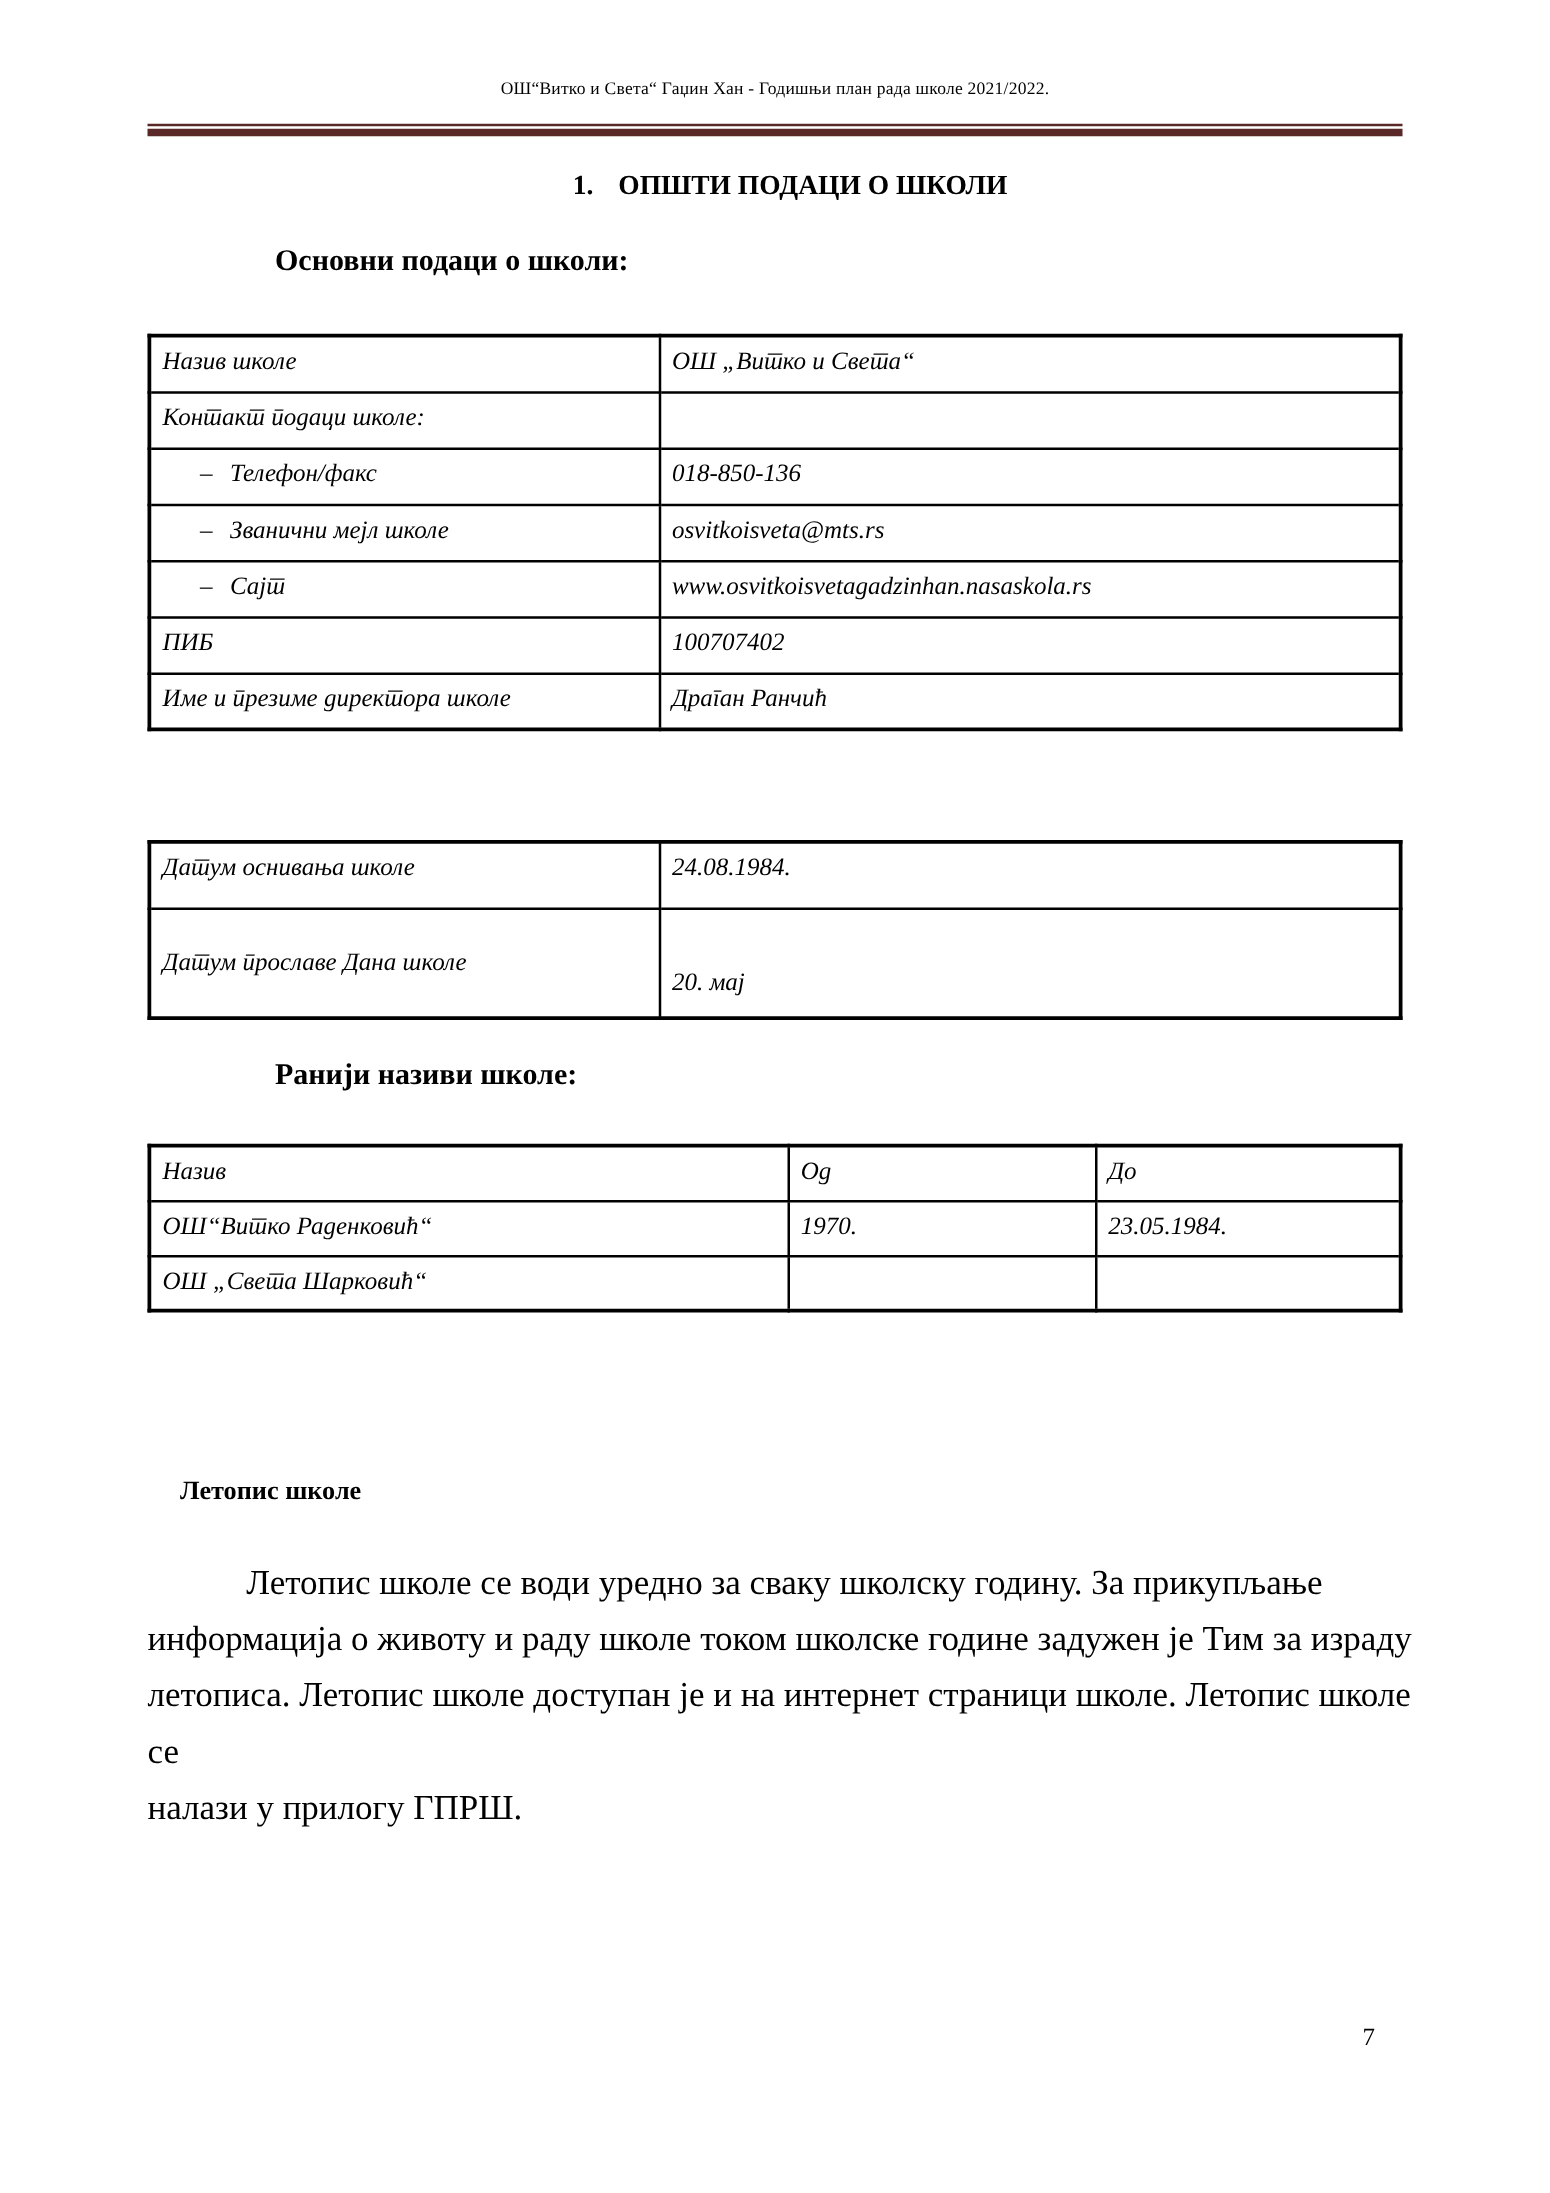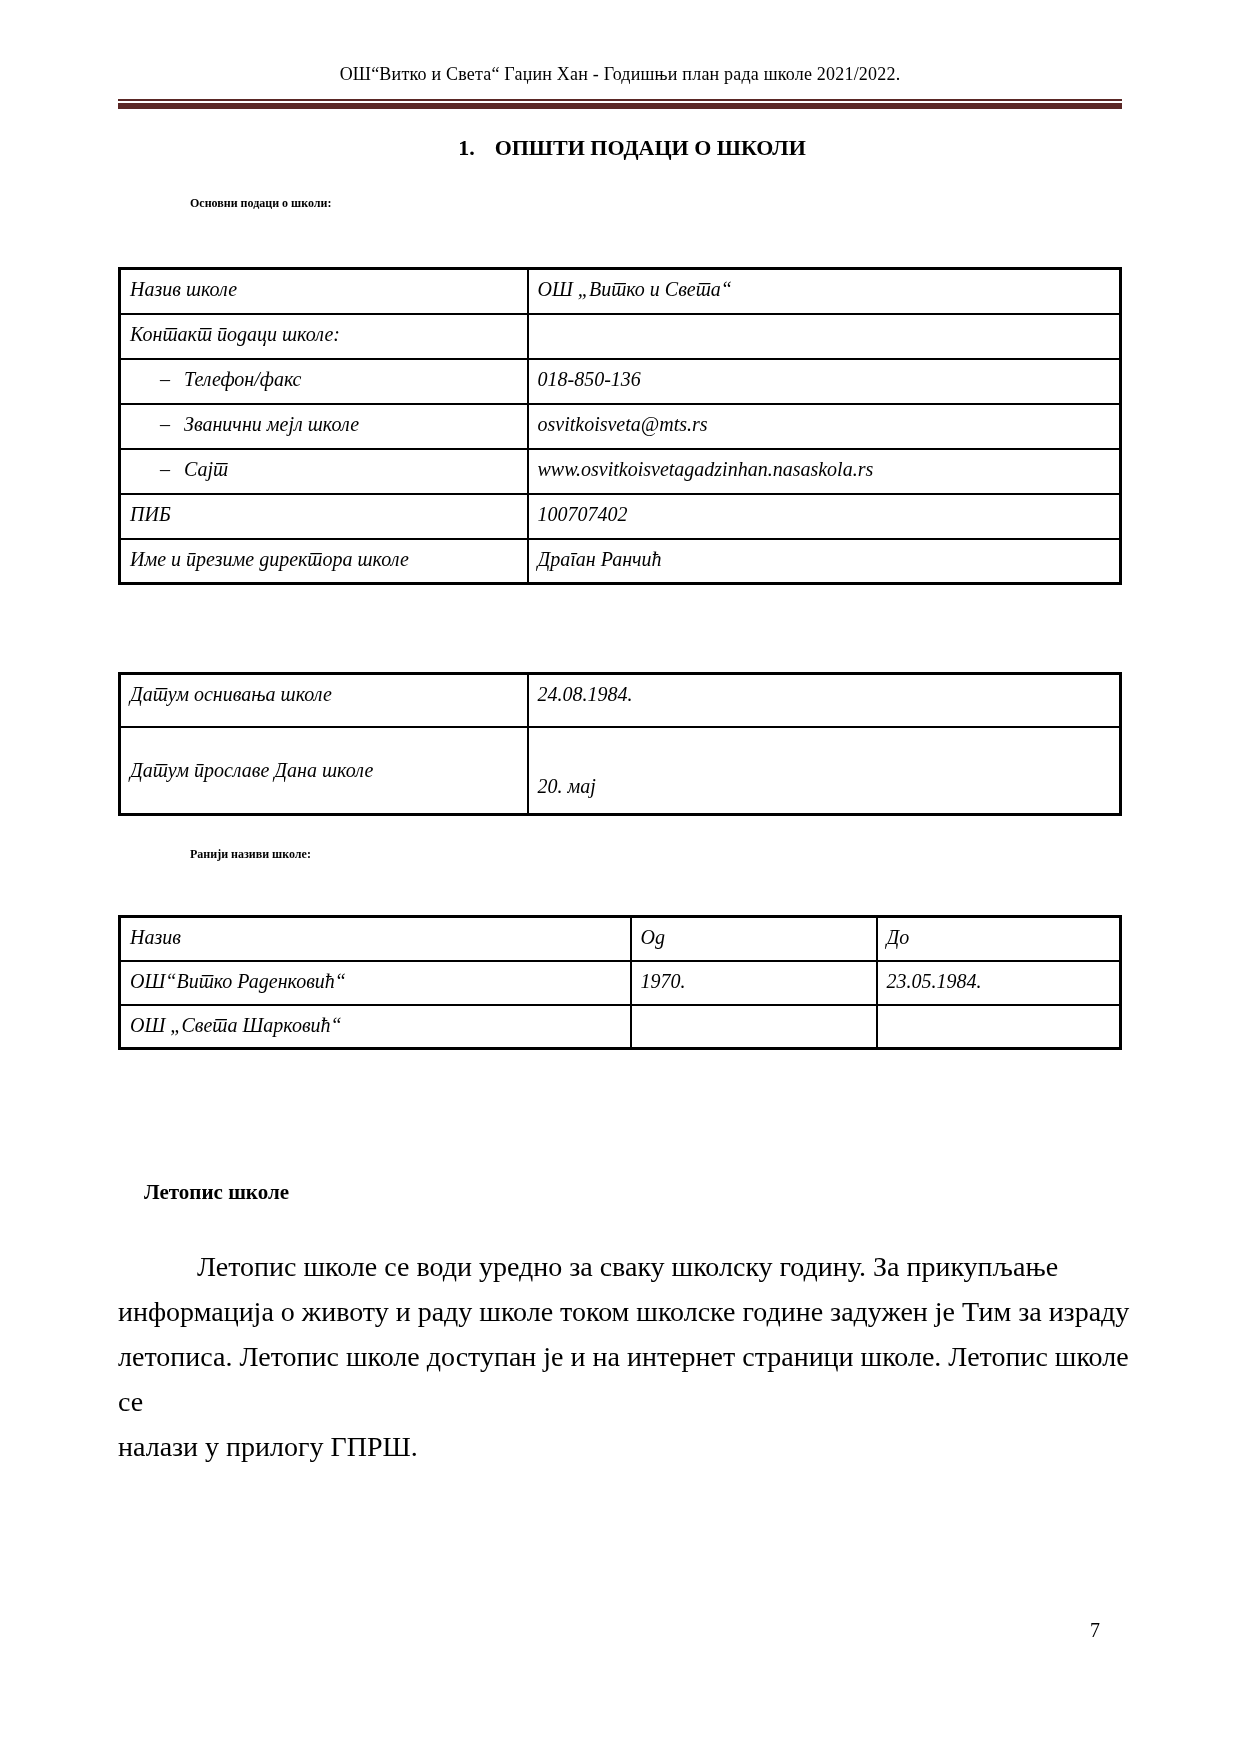--- a/index.html
+++ b/index.html
@@ -12,37 +12,37 @@
     position:relative;
     width:1240px;height:1754px;
     background:var(--paper);
     font-family:"Liberation Serif", serif;
     color:var(--ink);
     overflow:hidden;
   }
   
   .header-text{
     position:absolute;top:64px;left:0;width:100%;
-    text-align:center;font-size:18px;letter-spacing:.2px;
+    text-align:center;font-size:14px;letter-spacing:.2px;
   }
   .header-rule{
     position:absolute;top:99px;left:118px;width:1004px;height:2px;
     border-top:2px solid var(--maroon);
     border-bottom:6px solid var(--maroon);
     box-sizing:content-box;background:var(--paper);
   }
   
   .title{
     position:absolute;top:135px;left:0;width:100%;margin:0;
     text-align:center;font-size:22px;font-weight:bold;
     padding-left:24px;box-sizing:border-box;
   }
   .title-num{margin-right:20px;}
   .subheading{
-    position:absolute;left:190px;font-size:12px;font-weight:bold;
+    position:absolute;left:220px;font-size:24px;font-weight:bold;
   }
   .sh-osnovni{top:196px;}
   .sh-raniji{top:847px;}
   .letopis-heading{
     position:absolute;top:1180px;left:128px;
     font-size:21px;font-weight:bold;margin-left:16px;
   }
   
   .tbl{
     position:absolute;left:118px;width:1004px;

